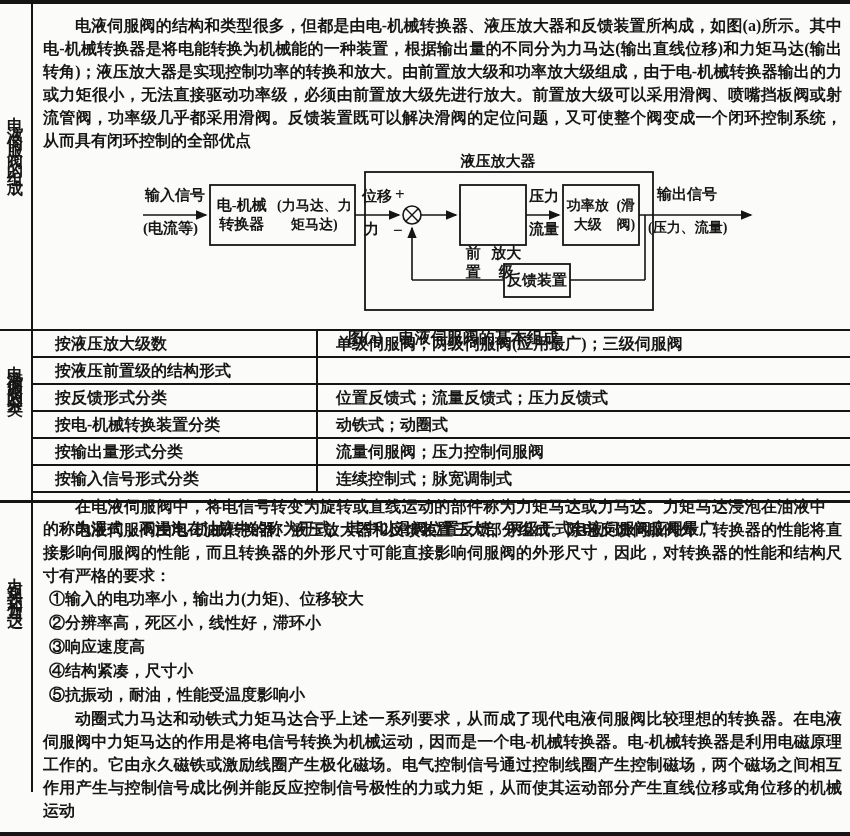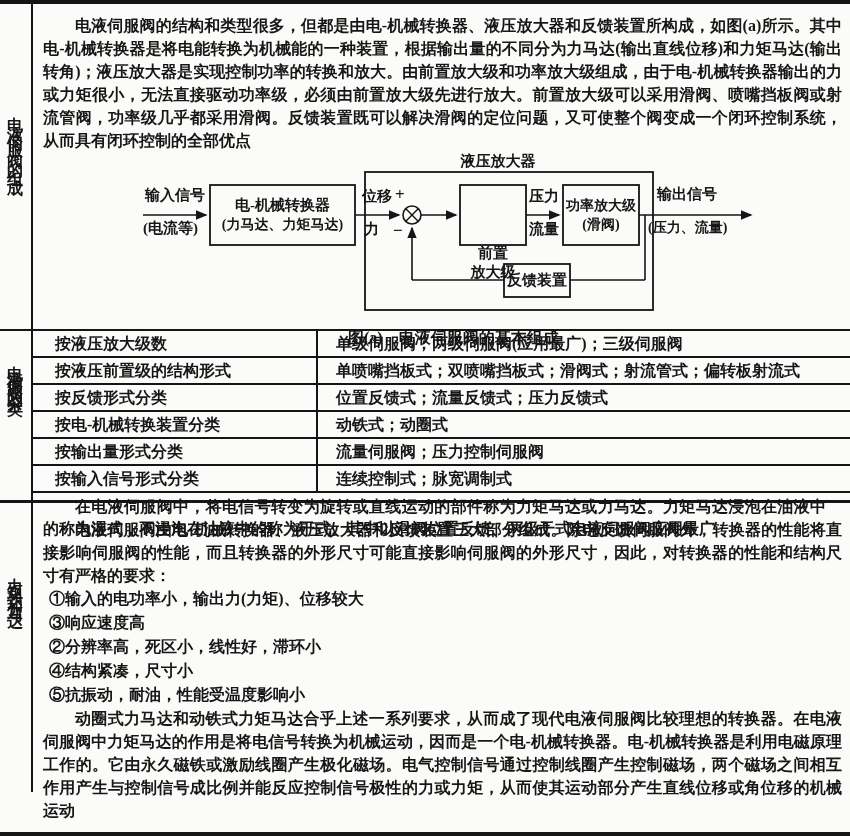--- a/index.html
+++ b/index.html
@@ -38,21 +38,21 @@
   .para {
     font-size:16px; line-height:23px;
     text-align:justify; text-justify:inter-character;
     text-indent:2em;
   }
   
   .dg { position:relative; width:622px; height:164px; margin:6px 0 0 100px; font-size:15px; }
   .dg svg { position:absolute; left:0; top:0; }
   .dlab { position:absolute; white-space:nowrap; line-height:17px; font-weight:bold; }
   .dbox {
-    position:absolute; display:flex; flex-direction:column;
+    position:absolute; display:flex; flex-direction:row;
     align-items:center; justify-content:center; text-align:center;
     font-weight:bold; line-height:19px;
   }
   .lb-hyd  { left:300px; top:-5px; width:110px; text-align:center; }
   .lb-in1  { left:2px;  top:29px; }
   .lb-in2  { left:0px;  top:62px; }
   .bx1     { left:67px; top:27px; width:145px; height:60px; }
   .bx1 .l2 { font-size:14px; }
   .lb-disp { left:219px; top:30px; }
   .lb-frc  { left:221px; top:63px; }
@@ -161,21 +161,20 @@
       <span class="vtext">电液伺服阀的分类</span>
     </div>
     <div class="rc">
       <div class="ctable">
         <div class="crow">
           <div class="ccell-l">按液压放大级数</div>
           <div class="ccell-r">单级伺服阀；两级伺服阀(应用最广)；三级伺服阀</div>
         </div>
         <div class="crow">
           <div class="ccell-l">按液压前置级的结构形式</div>
-          <div class="ccell-r">单喷嘴挡板式；双喷嘴挡板式；滑阀式；射流管式；偏转板射流式</div>
         </div>
         <div class="crow">
           <div class="ccell-l">按反馈形式分类</div>
           <div class="ccell-r">位置反馈式；流量反馈式；压力反馈式</div>
         </div>
         <div class="crow">
           <div class="ccell-l">按电-机械转换装置分类</div>
           <div class="ccell-r">动铁式；动圈式</div>
         </div>
         <div class="crow">
@@ -191,21 +190,21 @@
     </div>
   </div>
 
   <div class="row row3">
     <div class="rowlabel">
       <span class="vtext">力矩马达和力马达</span>
     </div>
     <div class="rc rc3">
       <p class="para">电液伺服阀由电-机械转换器、液压放大器和反馈装置三大部分组成。除电反馈伺服阀外，转换器的性能将直接影响伺服阀的性能，而且转换器的外形尺寸可能直接影响伺服阀的外形尺寸，因此，对转换器的性能和结构尺寸有严格的要求：</p>
       <div class="req">①输入的电功率小，输出力(力矩)、位移较大</div>
+      <div class="req">②分辨率高，死区小，线性好，滞环小</div>
       <div class="req">③响应速度高</div>
-      <div class="req">②分辨率高，死区小，线性好，滞环小</div>
       <div class="req">④结构紧凑，尺寸小</div>
       <div class="req">⑤抗振动，耐油，性能受温度影响小</div>
       <p class="para">动圈式力马达和动铁式力矩马达合乎上述一系列要求，从而成了现代电液伺服阀比较理想的转换器。在电液伺服阀中力矩马达的作用是将电信号转换为机械运动，因而是一个电-机械转换器。电-机械转换器是利用电磁原理工作的。它由永久磁铁或激励线圈产生极化磁场。电气控制信号通过控制线圈产生控制磁场，两个磁场之间相互作用产生与控制信号成比例并能反应控制信号极性的力或力矩，从而使其运动部分产生直线位移或角位移的机械运动</p>
     </div>
   </div>
 
 </div>
 
 </body></html>

